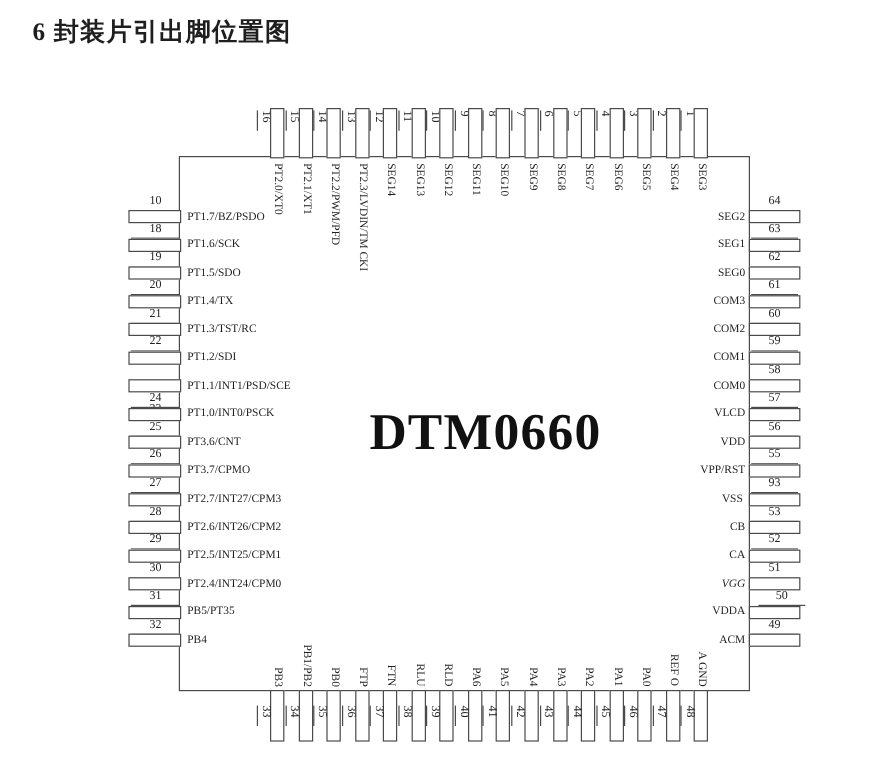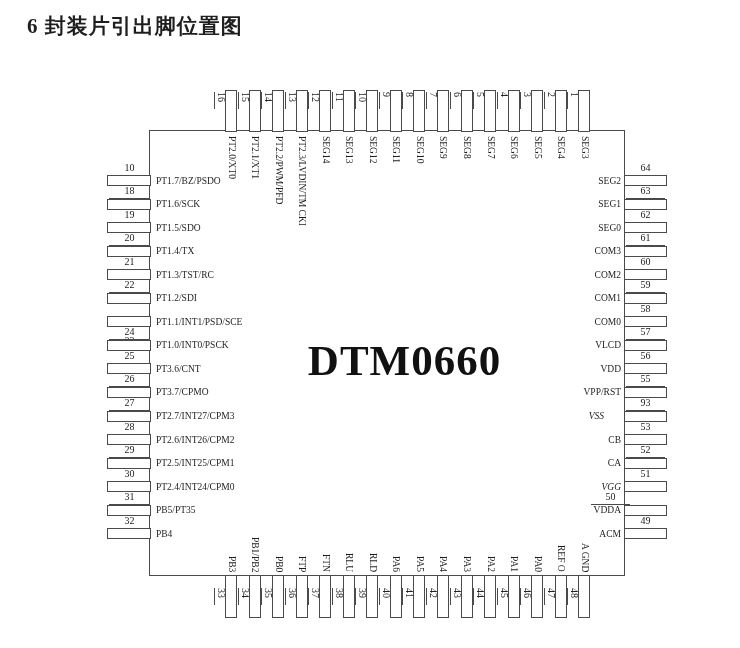--- a/index.html
+++ b/index.html
@@ -201,30 +201,30 @@
       <div class="pin-rect" style="left: 624px; top: 339.85px; width: 43px; height: 11px;"></div>
       <div class="pin-label-h right" style="right: 119px; top: 340.35px;">VLCD</div>
       <div class="pin-num-h" style="left: 626px; top: 349.9px; width: 39px;">56</div>
       <div class="pin-rect" style="left: 624px; top: 363.4px; width: 43px; height: 11px;"></div>
       <div class="pin-label-h right" style="right: 119px; top: 363.9px;">VDD</div>
       <div class="pin-num-h" style="left: 626px; top: 373.45px; width: 39px;">55</div>
       <div class="pin-rect" style="left: 624px; top: 386.95px; width: 43px; height: 11px;"></div>
       <div class="pin-label-h right" style="right: 119px; top: 387.45px;">VPP/RST</div>
       <div class="pin-num-h" style="left: 626px; top: 397px; width: 39px;">93</div>
       <div class="pin-rect" style="left: 624px; top: 410.5px; width: 43px; height: 11px;"></div>
-      <div class="pin-label-h right" style="right: 136px; top: 411px; font-style: italic;">VSS</div>
+      <div class="pin-label-h right" style="right: 121px; top: 411px;">VSS</div>
       <div class="pin-num-h" style="left: 626px; top: 420.55px; width: 39px;">53</div>
       <div class="pin-rect" style="left: 624px; top: 434.05px; width: 43px; height: 11px;"></div>
       <div class="pin-label-h right" style="right: 119px; top: 434.55px;">CB</div>
       <div class="pin-num-h" style="left: 626px; top: 444.1px; width: 39px;">52</div>
       <div class="pin-rect" style="left: 624px; top: 457.6px; width: 43px; height: 11px;"></div>
       <div class="pin-label-h right" style="right: 119px; top: 458.1px;">CA</div>
       <div class="pin-num-h" style="left: 626px; top: 467.65px; width: 39px;">51</div>
       <div class="pin-rect" style="left: 624px; top: 481.15px; width: 43px; height: 11px;"></div>
       <div class="pin-label-h right" style="right: 119px; top: 481.65px; font-style: italic;">VGG</div>
-      <div class="pin-num-h" style="left: 591px; top: 491.2px; width: 39px;">50</div>
+      <div class="pin-num-h" style="left: 632px; top: 491.2px; width: 39px;">50</div>
       <div class="pin-rect" style="left: 624px; top: 504.7px; width: 43px; height: 11px;"></div>
       <div class="pin-label-h right" style="right: 119px; top: 505.2px;">VDDA</div>
       <div class="pin-num-h" style="left: 626px; top: 514.75px; width: 39px;">49</div>
       <div class="pin-rect" style="left: 624px; top: 528.25px; width: 43px; height: 11px;"></div>
       <div class="pin-label-h right" style="right: 119px; top: 528.75px;">ACM</div>
     </div>
 </div>
 
 </body></html>

